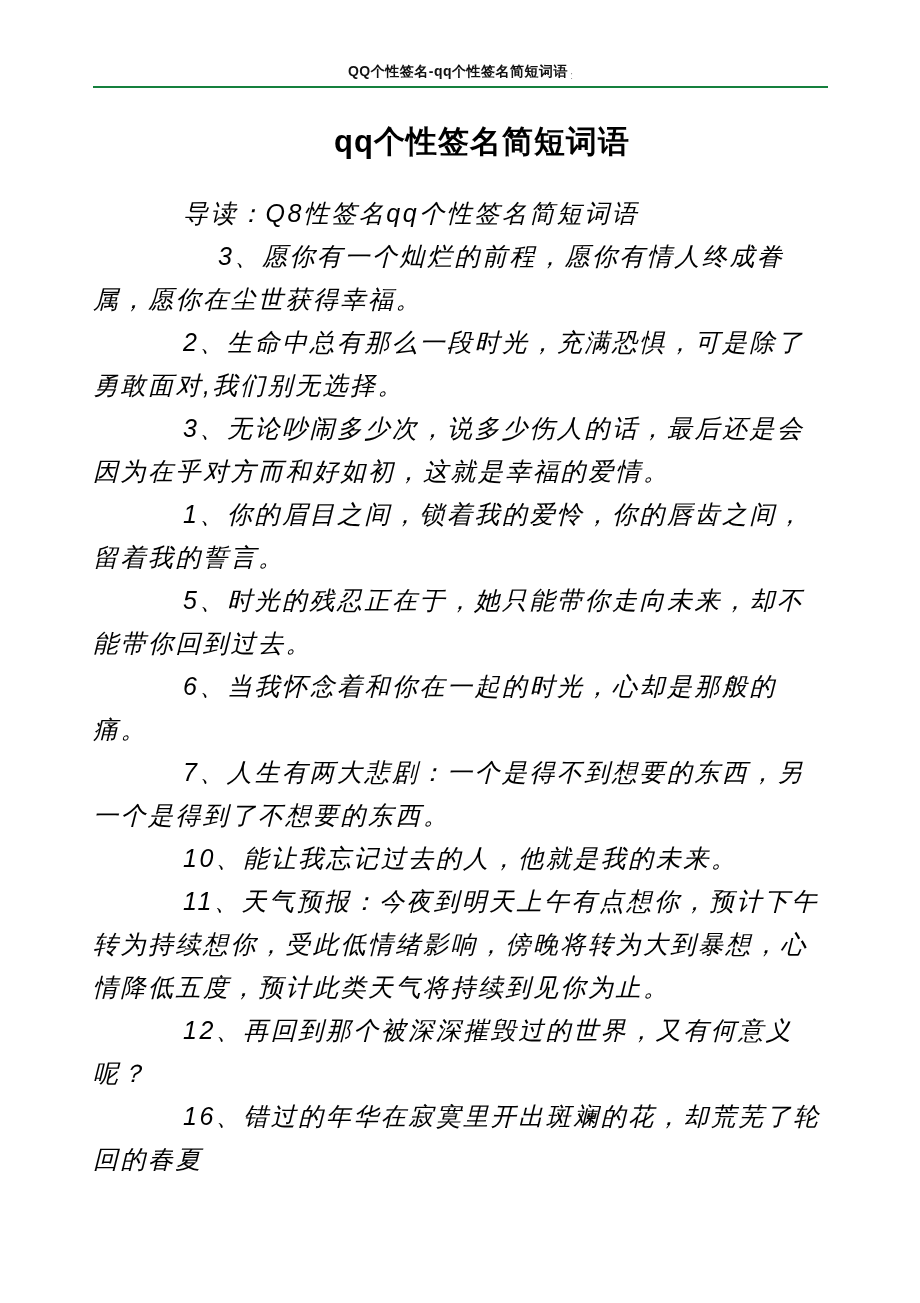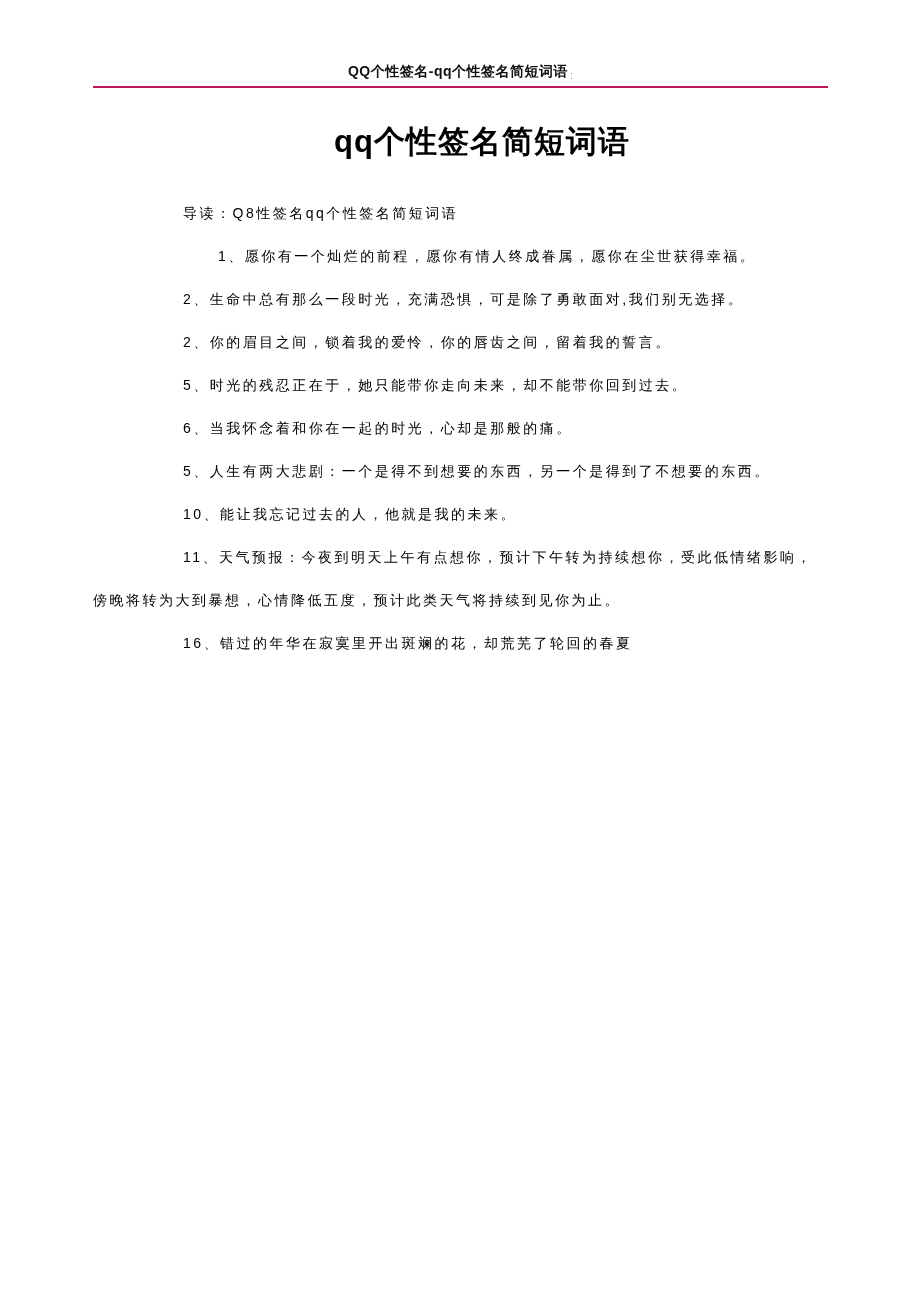--- a/index.html
+++ b/index.html
@@ -11,21 +11,21 @@
     font-family: "Liberation Sans", "DejaVu Sans", sans-serif;
     color: #000000;
   }
   .page { position: absolute; inset: 0; background: #ffffff; }
 
   
   .header {
     position: absolute;
     left: 93px; top: 52px;
     width: 735px; height: 36px;
-    border-bottom: 2px solid #be185d;
+    border-bottom: 2px solid #15803d;
     display: flex;
     align-items: flex-end;
     justify-content: center;
     padding-bottom: 5px;
   }
   .header-text {
     font-size: 14px;
     font-weight: 700;
     letter-spacing: 0.5px;
     color: #111111;
@@ -46,48 +46,51 @@
     font-weight: 700;
     letter-spacing: 1px;
     padding-left: 44px;
   }
 
   
   .content {
     position: absolute;
     left: 93px; top: 192px;
     width: 735px;
-    font-size: 14px;
+    font-size: 25px;
     line-height: 43px;
     letter-spacing: 2.5px;
     text-align: left;
     word-break: break-all;
+    font-style: italic;
   }
   .para { text-indent: 90px; }
   .para.indent-large { text-indent: 125px; }
 </style>
 </head>
 <body>
 
 <div class="page">
 
   <div class="header">
     <span class="header-text">QQ个性签名-qq个性签名简短词语</span>
     <span class="header-mark">:</span>
   </div>
 
   <h1 class="title">qq个性签名简短词语</h1>
 
   <div class="content">
     <p class="para lead">导读：Q8性签名qq个性签名简短词语</p>
 
-    <p class="para indent-large">1、愿你有一个灿烂的前程，愿你有情人终成眷属，愿你在尘世获得幸福。</p>
+    <p class="para indent-large">3、愿你有一个灿烂的前程，愿你有情人终成眷属，愿你在尘世获得幸福。</p>
     <p class="para">2、生命中总有那么一段时光，充满恐惧，可是除了勇敢面对,我们别无选择。</p>
-    <p class="para">2、你的眉目之间，锁着我的爱怜，你的唇齿之间，留着我的誓言。</p>
+    <p class="para">3、无论吵闹多少次，说多少伤人的话，最后还是会因为在乎对方而和好如初，这就是幸福的爱情。</p>
+    <p class="para">1、你的眉目之间，锁着我的爱怜，你的唇齿之间，留着我的誓言。</p>
     <p class="para">5、时光的残忍正在于，她只能带你走向未来，却不能带你回到过去。</p>
     <p class="para">6、当我怀念着和你在一起的时光，心却是那般的痛。</p>
-    <p class="para">5、人生有两大悲剧：一个是得不到想要的东西，另一个是得到了不想要的东西。</p>
+    <p class="para">7、人生有两大悲剧：一个是得不到想要的东西，另一个是得到了不想要的东西。</p>
     <p class="para">10、能让我忘记过去的人，他就是我的未来。</p>
     <p class="para">11、天气预报：今夜到明天上午有点想你，预计下午转为持续想你，受此低情绪影响，傍晚将转为大到暴想，心情降低五度，预计此类天气将持续到见你为止。</p>
+    <p class="para">12、再回到那个被深深摧毁过的世界，又有何意义呢？</p>
     <p class="para">16、错过的年华在寂寞里开出斑斓的花，却荒芜了轮回的春夏</p>
   </div>
 
 </div>
 
 </body></html>

